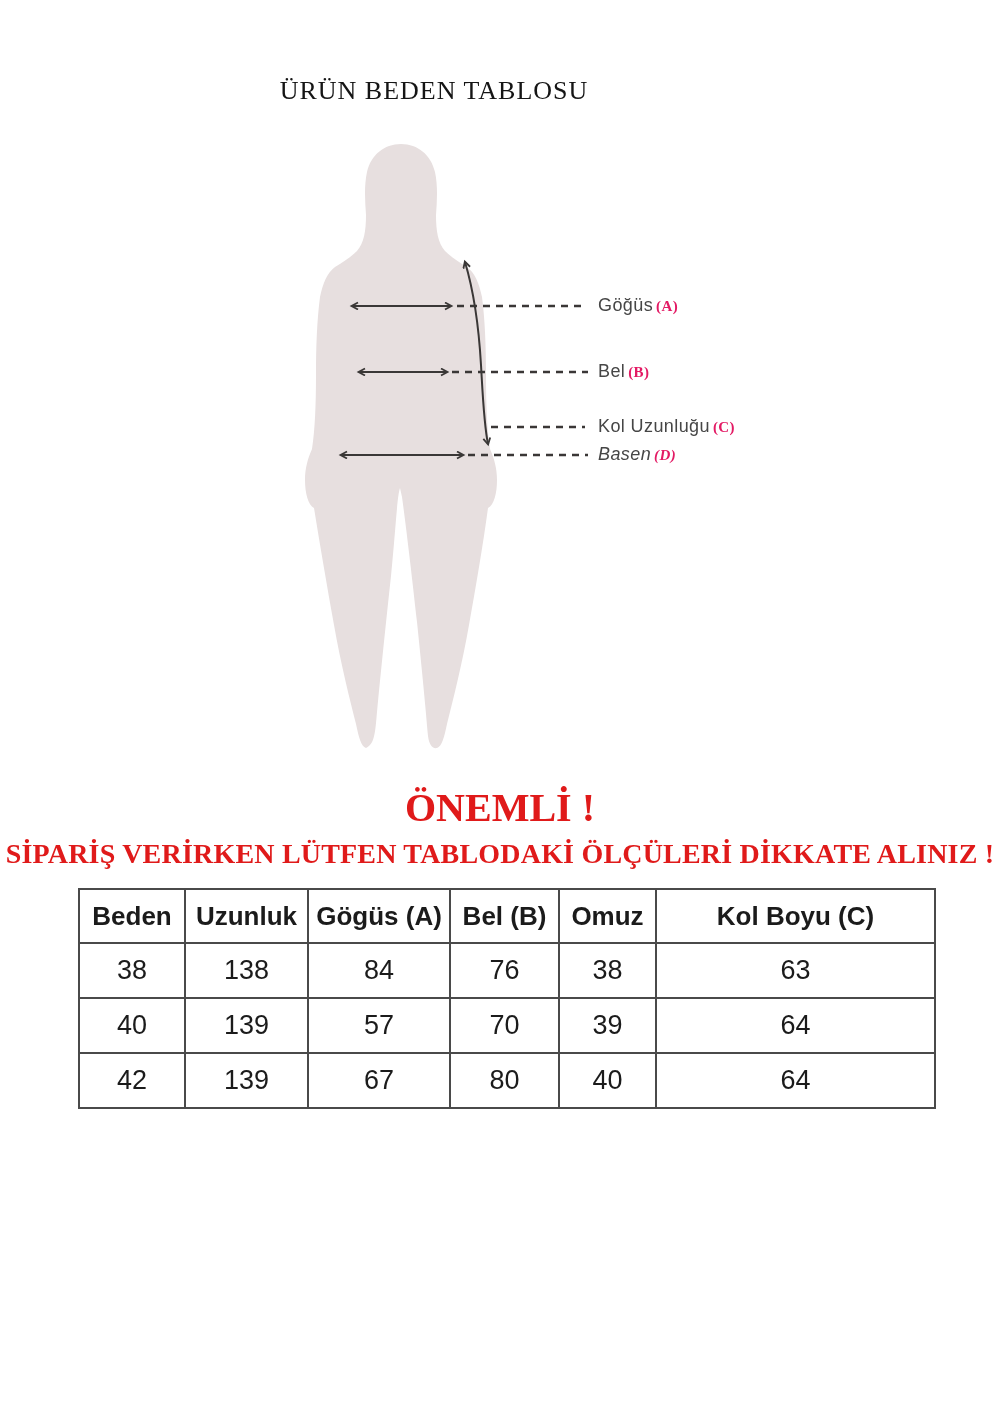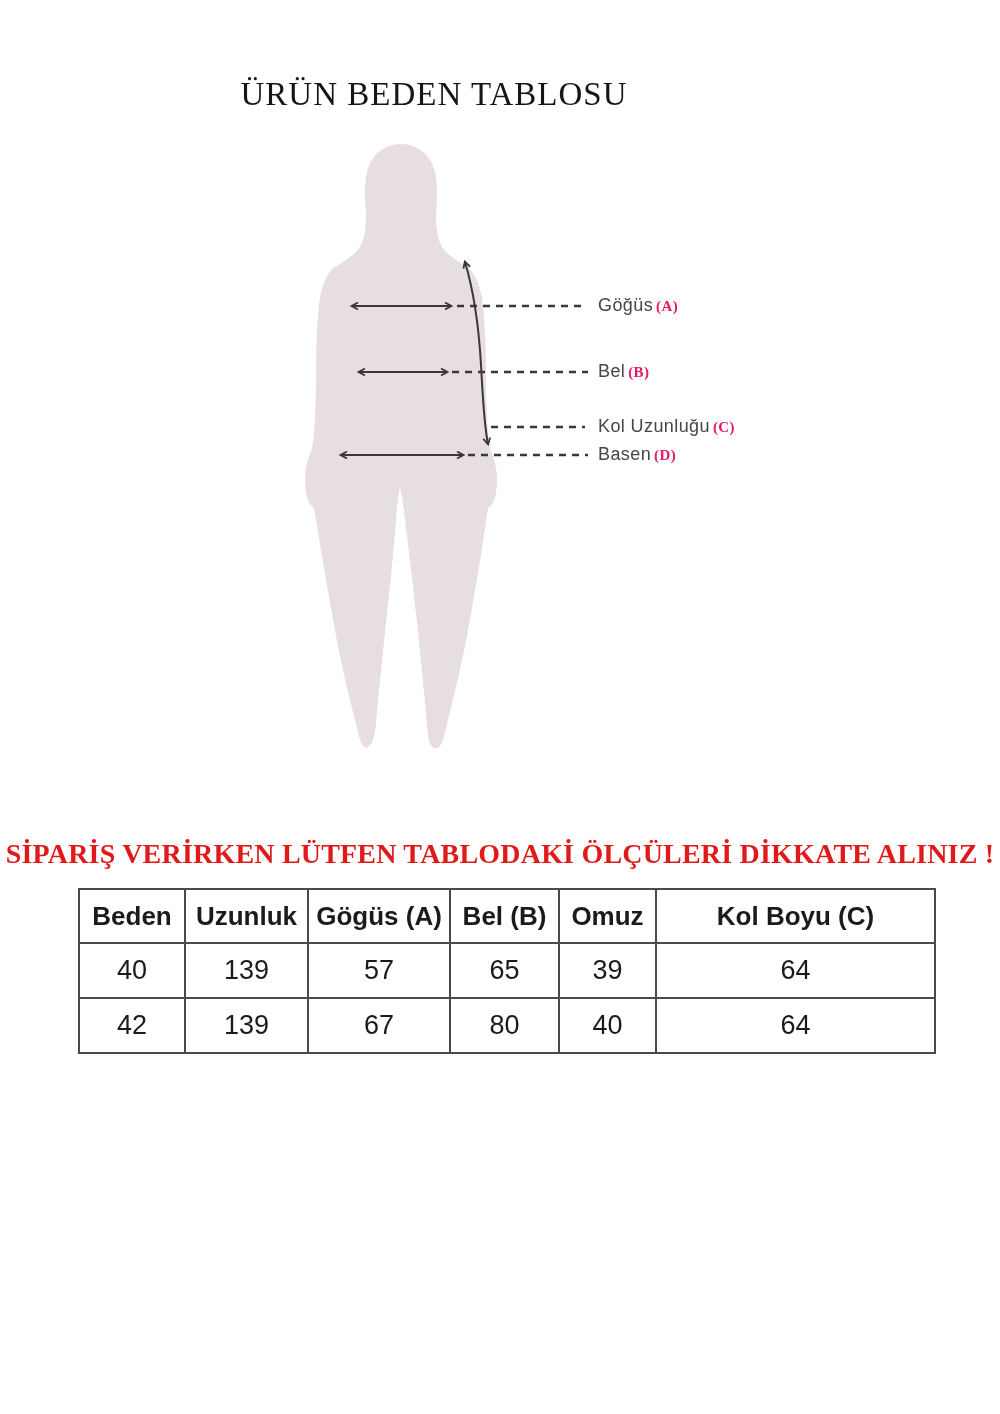--- a/index.html
+++ b/index.html
@@ -8,37 +8,37 @@
     width:1000px;height:1414px;
     background:#ffffff;
     overflow:hidden;
     font-family:"Liberation Sans", sans-serif;
     --red:#e01a1a; --pink:#e31a64; --line:#3a3736; --sil:#e7dfdf; --label:#464646;
   }
   .title{
     position:absolute; top:76px; left:0; width:868px;
     text-align:center;
     font-family:"Liberation Serif", serif;
-    font-size:33px; letter-spacing:1px; color:#151515;
+    font-size:26px; letter-spacing:1px; color:#151515;
   }
   .figure-svg{ position:absolute; left:280px; top:130px; }
   .sil{ fill:var(--sil); }
   .arrow{ stroke:var(--line); fill:none; stroke-width:2; }
   .dash{ stroke:var(--line); fill:none; stroke-width:2.4; stroke-dasharray:7 6; }
   .mk{ stroke:var(--line); fill:none; stroke-width:1.8; }
   .m-label{
     position:absolute; left:598px; height:22px; line-height:20px;
     font-size:18px; letter-spacing:0.4px; color:var(--label);
     white-space:nowrap;
   }
   .m-label .m-letter{
     font-family:"Liberation Serif", serif;
     font-weight:bold; font-size:15px; color:var(--pink); margin-left:3px;
   }
-  .lbl-0{ top:295px; } .lbl-1{ top:361px; } .lbl-2{ top:416px; } .lbl-3{ top:444px; }
+  .lbl-0{ top:295px; } .lbl-1{ top:361px; } .lbl-2{ top:416px; } .lbl-3{ top:444px;font-style:italic; }
   .warn-head{
     position:absolute; top:784px; left:0; width:1000px; text-align:center;
     font-family:"Liberation Serif", serif; font-weight:bold;
     font-size:40px; color:var(--red);
   }
   .warn-msg{
     position:absolute; top:838px; left:0; width:1000px; text-align:center;
     font-family:"Liberation Serif", serif; font-weight:bold;
     font-size:28px; color:var(--red); letter-spacing:0.2px;
   }
@@ -121,39 +121,48 @@
   <div class="m-label lbl-1">
     <span>Bel</span><span class="m-letter">(B)</span>
   </div>
   <div class="m-label lbl-2">
     <span>Kol Uzunluğu</span><span class="m-letter">(C)</span>
   </div>
   <div class="m-label lbl-3">
     <span>Basen</span><span class="m-letter">(D)</span>
   </div>
 
+  <div class="warn-head">ÖNEMLİ !</div>
   <div class="warn-msg">SİPARİŞ VERİRKEN LÜTFEN TABLODAKİ ÖLÇÜLERİ DİKKATE ALINIZ !</div>
 
   <table class="size-table">
     <thead>
       <tr>
           <th class="c0">Beden</th>
           <th class="c1">Uzunluk</th>
           <th class="c2">Gögüs (A)</th>
           <th class="c3">Bel (B)</th>
           <th class="c4">Omuz</th>
           <th class="c5">Kol Boyu (C)</th>
         </tr>
     </thead>
     <tbody>
         <tr>
+          <td>38</td>
+          <td>138</td>
+          <td>84</td>
+          <td>76</td>
+          <td>38</td>
+          <td>63</td>
+        </tr>
+        <tr>
           <td>40</td>
           <td>139</td>
           <td>57</td>
-          <td>65</td>
+          <td>70</td>
           <td>39</td>
           <td>64</td>
         </tr>
         <tr>
           <td>42</td>
           <td>139</td>
           <td>67</td>
           <td>80</td>
           <td>40</td>
           <td>64</td>

